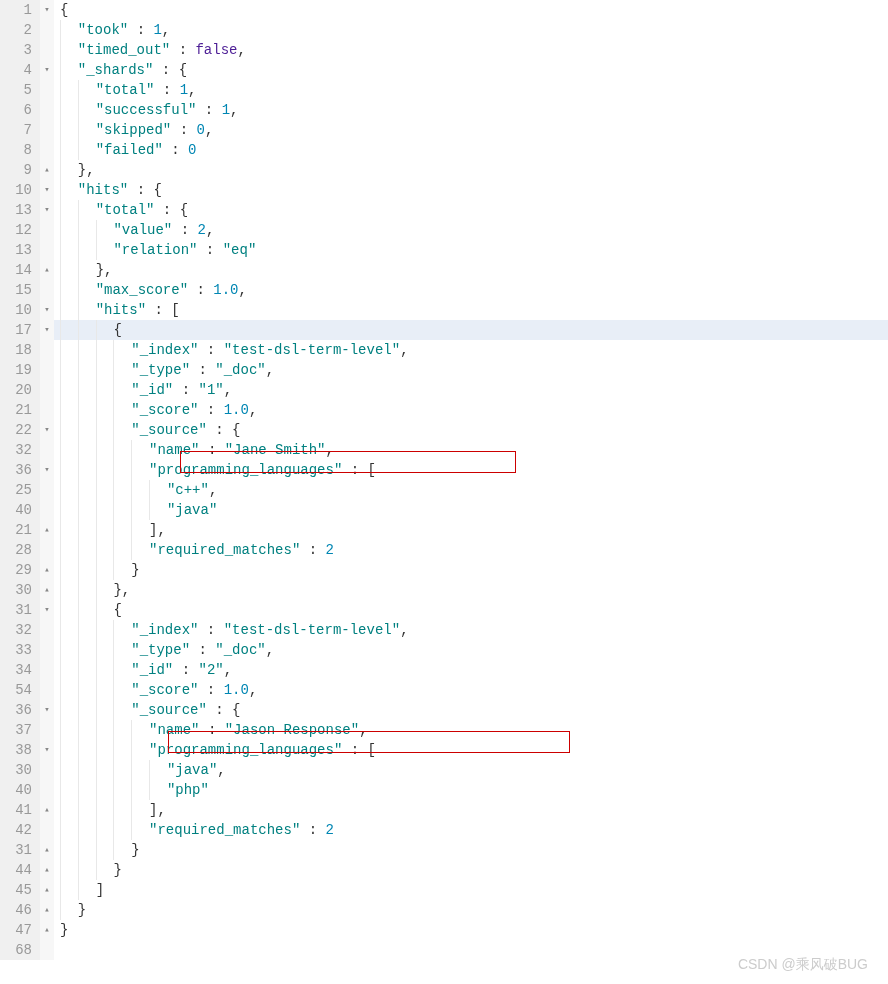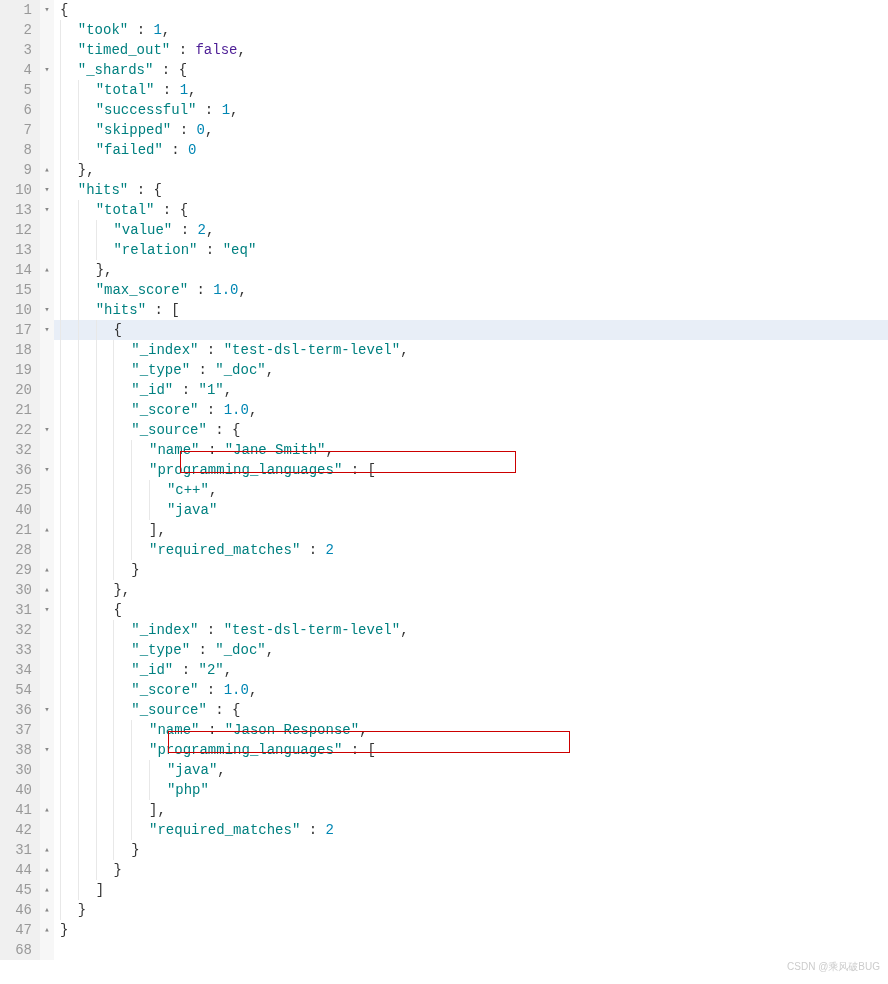--- a/index.html
+++ b/index.html
@@ -55,24 +55,24 @@
   .num { color: #0086b3; }
   .kw { color: #4c1d95; }
   .indent-guide {
     border-left: 1px solid #e8e8e8;
     display: inline-block;
     height: 20px;
     vertical-align: top;
   }
   .watermark {
     position: absolute;
-    right: 8px;
+    right: 20px;
     bottom: 10px;
     color: #ccc;
-    font-size: 10px;
+    font-size: 14px;
     font-family: Arial, sans-serif;
     pointer-events: none;
   }
   .red-box {
     position: absolute;
     border: 1.5px solid #c00;
     pointer-events: none;
   }
   .box1 { left: 126px; top: 451px; width: 336px; height: 22px; }
   .box2 { left: 114px; top: 731px; width: 402px; height: 22px; }

